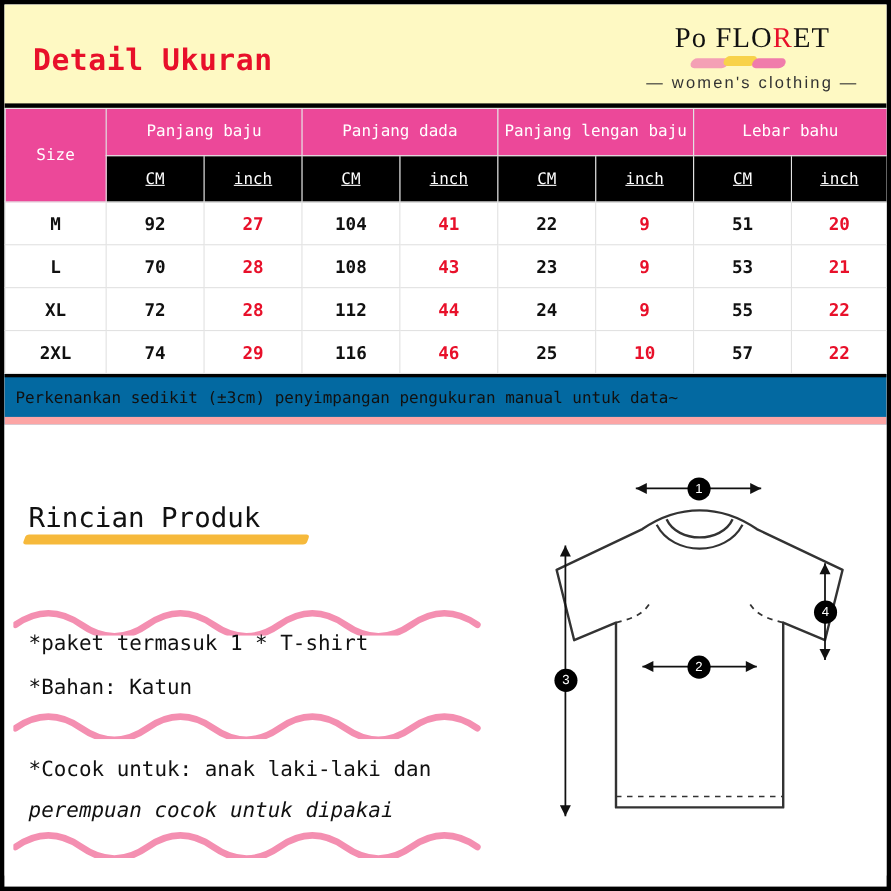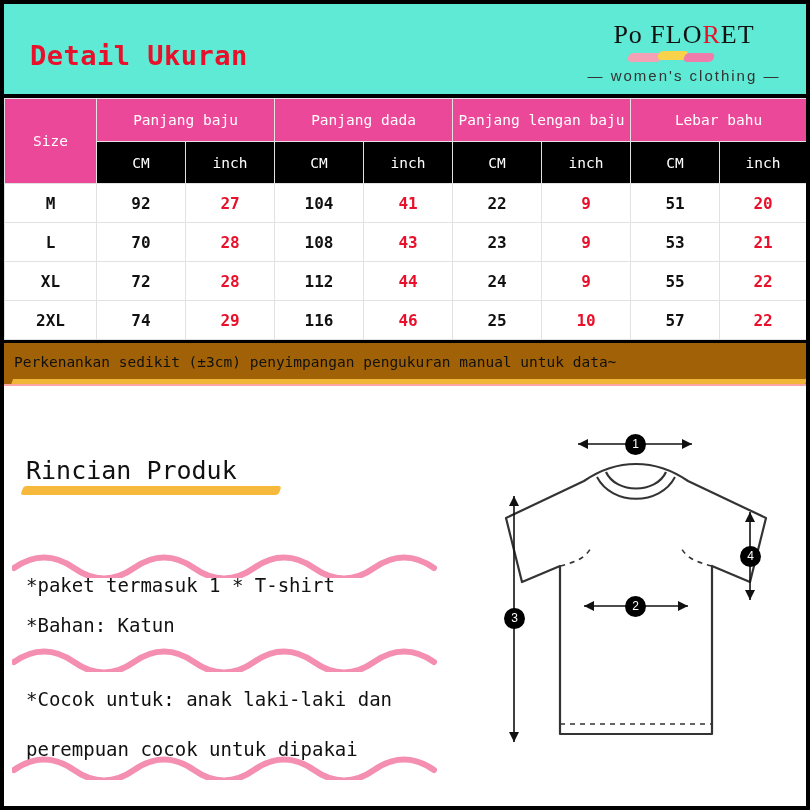--- a/index.html
+++ b/index.html
@@ -15,21 +15,21 @@
     width: 810px; height: 810px;
     background: #ffffff;
     border: 4px solid #000000;
     overflow: hidden;
   }
 
   
   .header {
     position: relative;
     height: 94px;
-    background: #5eead4;
+    background: #fef9c3;
     border-bottom: 4px solid #000;
   }
   .header-title {
     position: absolute;
     left: 26px; top: 36px;
     font-family: "DejaVu Sans Mono", monospace;
     font-size: 27px;
     font-weight: bold;
     color: #e8102a;
     letter-spacing: 0.5px;
@@ -93,20 +93,21 @@
     height: 43px;
     border: 1px solid #2b2b2b;
   }
   .hdr-row2 th {
     background: #000000;
     color: #ffffff;
     font-size: 14.5px;
     font-weight: normal;
     height: 42px;
     border: 1px solid #2b2b2b;
+    text-decoration: underline;
   }
   .size-cell {
     background: #000000;
     color: #ffffff;
     font-size: 14.5px;
     font-weight: normal;
     border: 1px solid #2b2b2b;
     vertical-align: middle;
   }
   tbody td {
@@ -117,22 +118,22 @@
     background: #ffffff;
   }
   tbody td.sz { font-size: 16px; font-weight: bold; }
   tbody td.inch { color: #e8102a; font-weight: bold; }
 
   
   .note-band {
     position: relative;
     height: 46px;
     border-top: 3px solid #000;
-    border-bottom: 2px solid #fca5a5;
-    background: #a16207;
+    border-bottom: 7px solid #fca5a5;
+    background: #0369a1;
     overflow: hidden;
   }
   .note-text {
     position: absolute;
     left: 10px; top: 11px;
     font-family: "DejaVu Sans Mono", monospace;
     font-size: 14.5px;
     color: #111;
     white-space: nowrap;
   }
@@ -178,21 +179,21 @@
     left: 22px;
     font-family: "DejaVu Sans Mono", monospace;
     font-size: 19px;
     color: #111;
     white-space: nowrap;
   }
   .l1 { top: 120px; }
   .l2 { top: 172px; }
   .l3 { top: 212px; }
   .l4 { top: 286px; }
-  .l5 { top: 336px; }
+  .l5 { top: 324px; font-style: italic; }
 
   .wave {
     position: absolute;
     left: 8px;
     width: 440px; height: 26px;
     overflow: hidden;
   }
   .w1 { top: 150px; }
   .w2 { top: 244px; }
   .w3 { top: 352px; }

